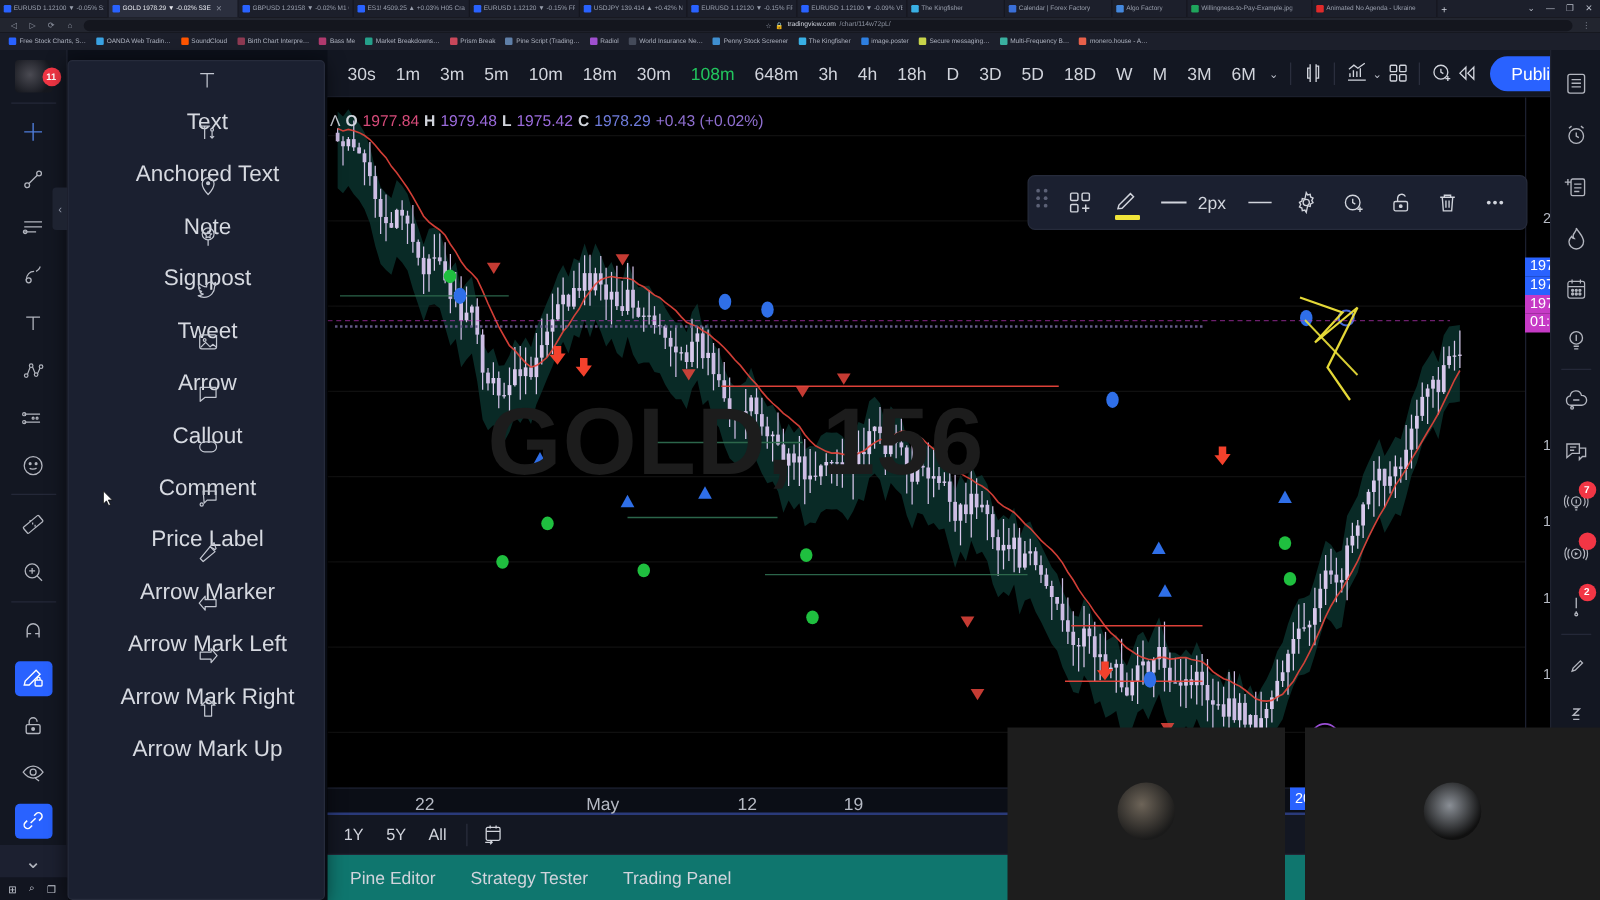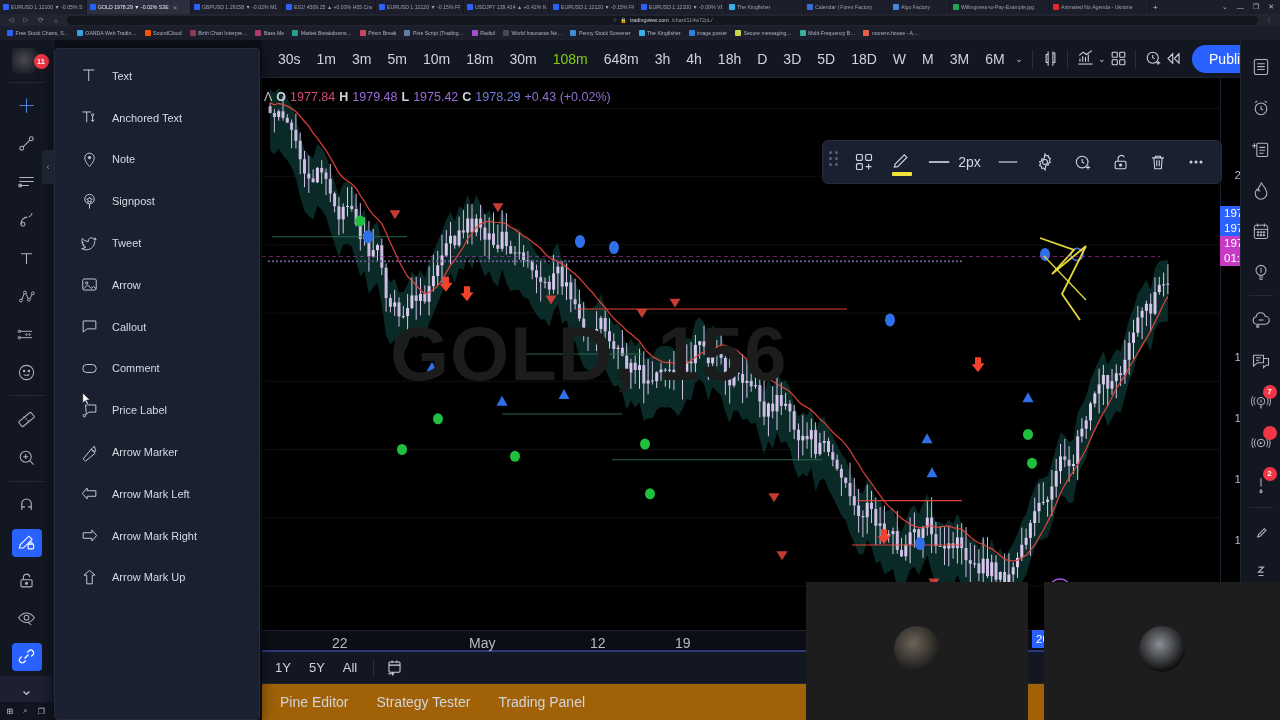--- a/index.html
+++ b/index.html
@@ -76,40 +76,40 @@
   .lt-bottom { margin-top: auto; width: 54px; }
   .lt-chev { height: 26px; display: flex; align-items: center; justify-content: center; color: #b2b5be; background: #1c2030; }
   .taskbar { height: 18px; background: #121520; display: flex; align-items: center; gap: 10px; padding-left: 7px; color: #c8ccd6; font-size: 8px; }
 
   
   .dd-menu {
     position: absolute; left: 54px; top: 8px; width: 206px; height: 672px;
     background: #1b2030; border: 1px solid #262b3b; border-radius: 4px;
     padding-top: 6px; z-index: 40; box-shadow: 0 3px 16px rgba(0,0,0,.6);
   }
-  .dd-item { height: 41.8px; display: flex; align-items: center; gap: 13px; padding-left: 25px; color: #d6d9e0; font-size: 11px; }
+  .dd-item { height: 41.8px; display: flex; align-items: center; gap: 13px; padding-left: 18px; color: #d6d9e0; font-size: 18px; flex-direction: column; }
   .dd-item .di { width: 19px; height: 19px; display: flex; align-items: center; justify-content: center; color: #c3c7d1; flex: 0 0 auto; }
   .dd-item .di svg { width: 19px; height: 19px; }
   .dd-cursor { position: absolute; left: 82px; top: 352px; width: 9px; height: 13px; z-index: 45; }
 
   
   .collapse-h {
     position: absolute; left: 42px; top: 110px; width: 12px; height: 34px;
     background: #1e2331; border-radius: 3px 0 0 3px; color: #8d93a3;
     display: flex; align-items: center; justify-content: center; font-size: 9px; z-index: 41;
   }
 
   
   .tv-topbar {
     position: absolute; left: 262px; top: 0; width: 1018px; height: 38px;
     background: #131722; border-bottom: 1px solid #1f2330;
     display: flex; align-items: center; gap: 0; padding-left: 8px;
   }
   .tf { padding: 0 8px; color: #d1d4dc; font-size: 14px; height: 26px; line-height: 26px; border-radius: 3px; }
-  .tf.sel { color: #84cc16; }
+  .tf.sel { color: #22c55e; }
   .tb-sep { width: 1px; height: 18px; background: #2a2e3d; margin: 0 7px; }
   .tb-ic { width: 26px; height: 26px; display: flex; align-items: center; justify-content: center; color: #d1d4dc; }
   .tb-ic svg { width: 19px; height: 19px; }
   .tb-chev { width: 16px; display: flex; align-items: center; justify-content: center; color: #c3c7d1; font-size: 9px; }
   .publish-btn {
     margin-left: 8px; margin-right: 8px; background: #2962ff; color: #fff;
     height: 28px; border-radius: 14px; padding: 0 17px; font-size: 14px;
     display: flex; align-items: center;
   }
 
@@ -133,21 +133,21 @@
   .pa-lab { position: absolute; right: 4px; font-size: 11.5px; color: #b6bac4; }
   .pa-tag { position: absolute; right: 0; width: 60px; font-size: 11.5px; color: #fff; text-align: left; padding-left: 4px; line-height: 15px; }
 
   
   .time-axis { position: absolute; left: 0; top: 552px; width: 958px; height: 22px; background: #0b0e16; border-top: 1px solid #1c2030; border-bottom: 2px solid #2a3a7a; }
   .ta-lab { position: absolute; top: 4px; font-size: 14px; color: #b6bac4; }
   .ta-hi { position: absolute; top: 552px; font-size: 11.5px; color: #fff; background: #2962ff; padding: 3px 4px; z-index: 11; }
 
   .range-bar { position: absolute; left: 0; top: 574px; width: 1018px; height: 32px; background: #131722; display: flex; align-items: center; gap: 0; padding-left: 4px; border-bottom: 1px solid #222634; }
   .rb { padding: 0 9px; font-size: 13px; color: #d1d4dc; }
-  .bottom-tabs { position: absolute; left: 0; top: 606px; width: 1018px; height: 36px; background: #a16207; display: flex; align-items: center; gap: 0; padding-left: 4px; }
+  .bottom-tabs { position: absolute; left: 0; top: 606px; width: 1018px; height: 36px; background: #0f766e; display: flex; align-items: center; gap: 0; padding-left: 4px; }
   .bt { padding: 0 14px; font-size: 14px; color: #d1d4dc; }
 
   
   .draw-tb {
     position: absolute; left: 560px; top: 62px; width: 400px; height: 44px;
     background: #1b2030; border: 1px solid #262b3b; border-radius: 6px;
     display: flex; align-items: center; gap: 0; padding: 0 6px; z-index: 30;
     box-shadow: 0 3px 12px rgba(0,0,0,.55);
   }
   .dtb-ic { width: 38px; height: 34px; display: flex; align-items: center; justify-content: center; color: #d1d4dc; position: relative; }

